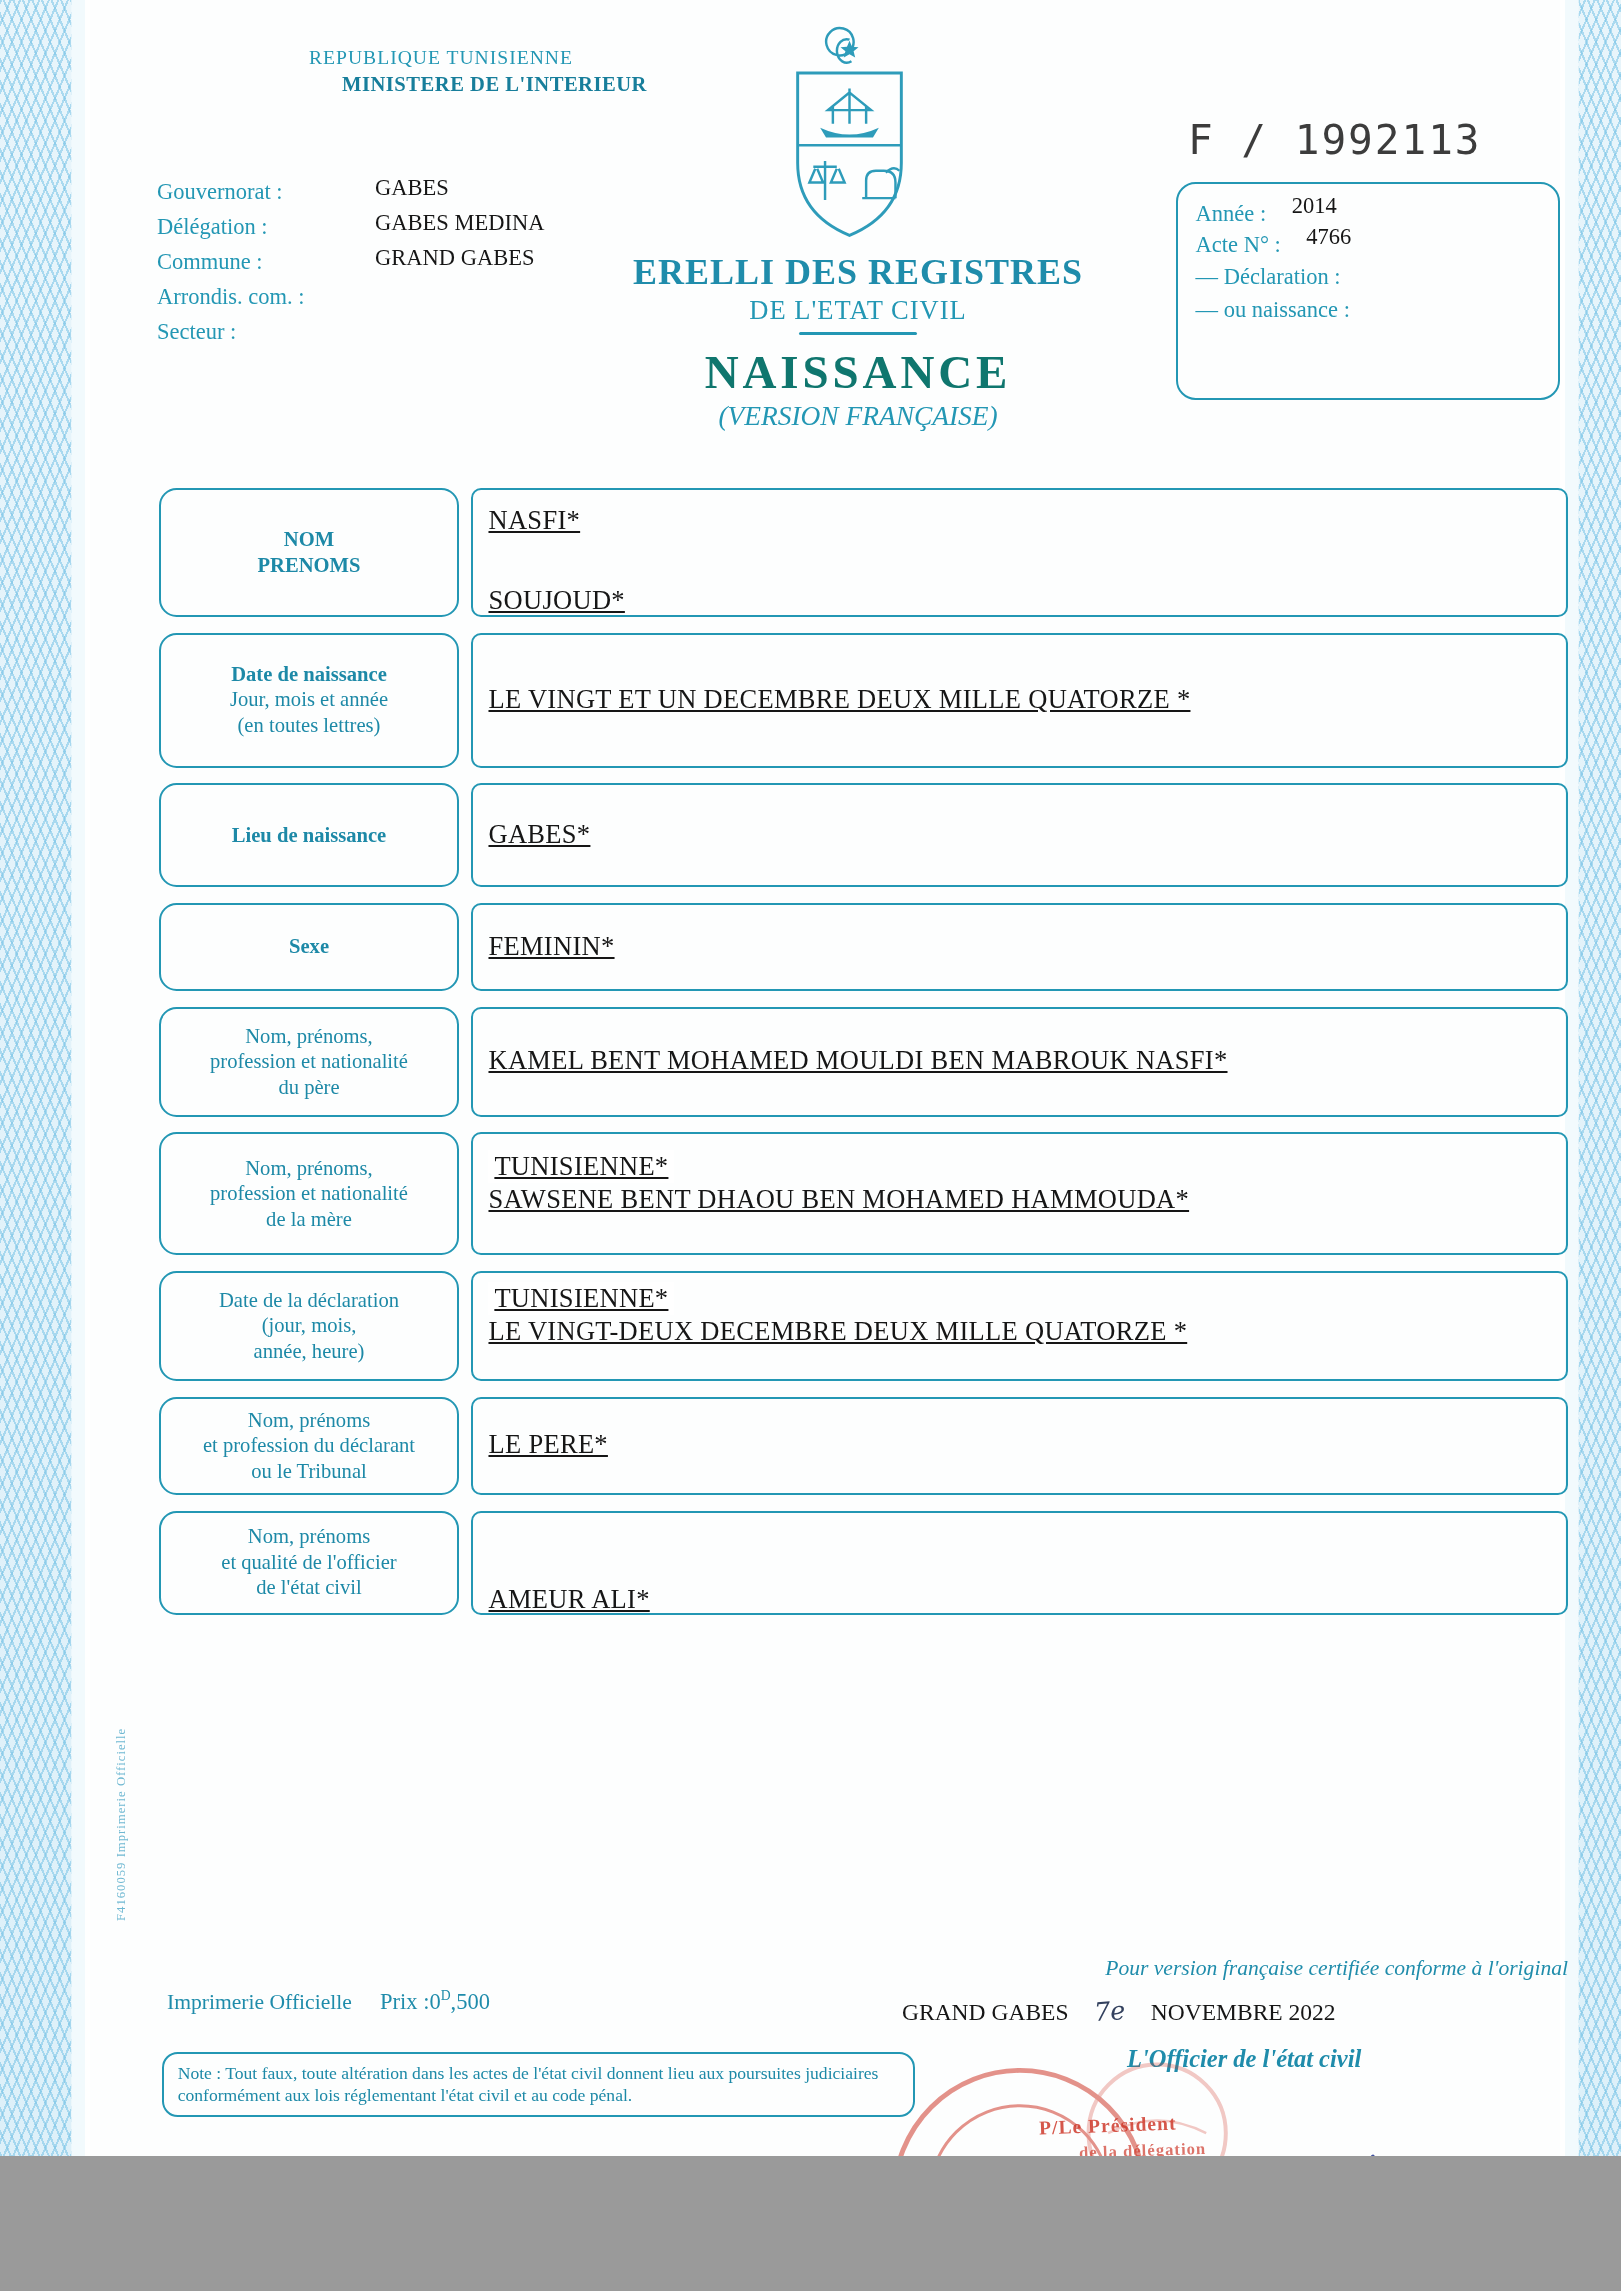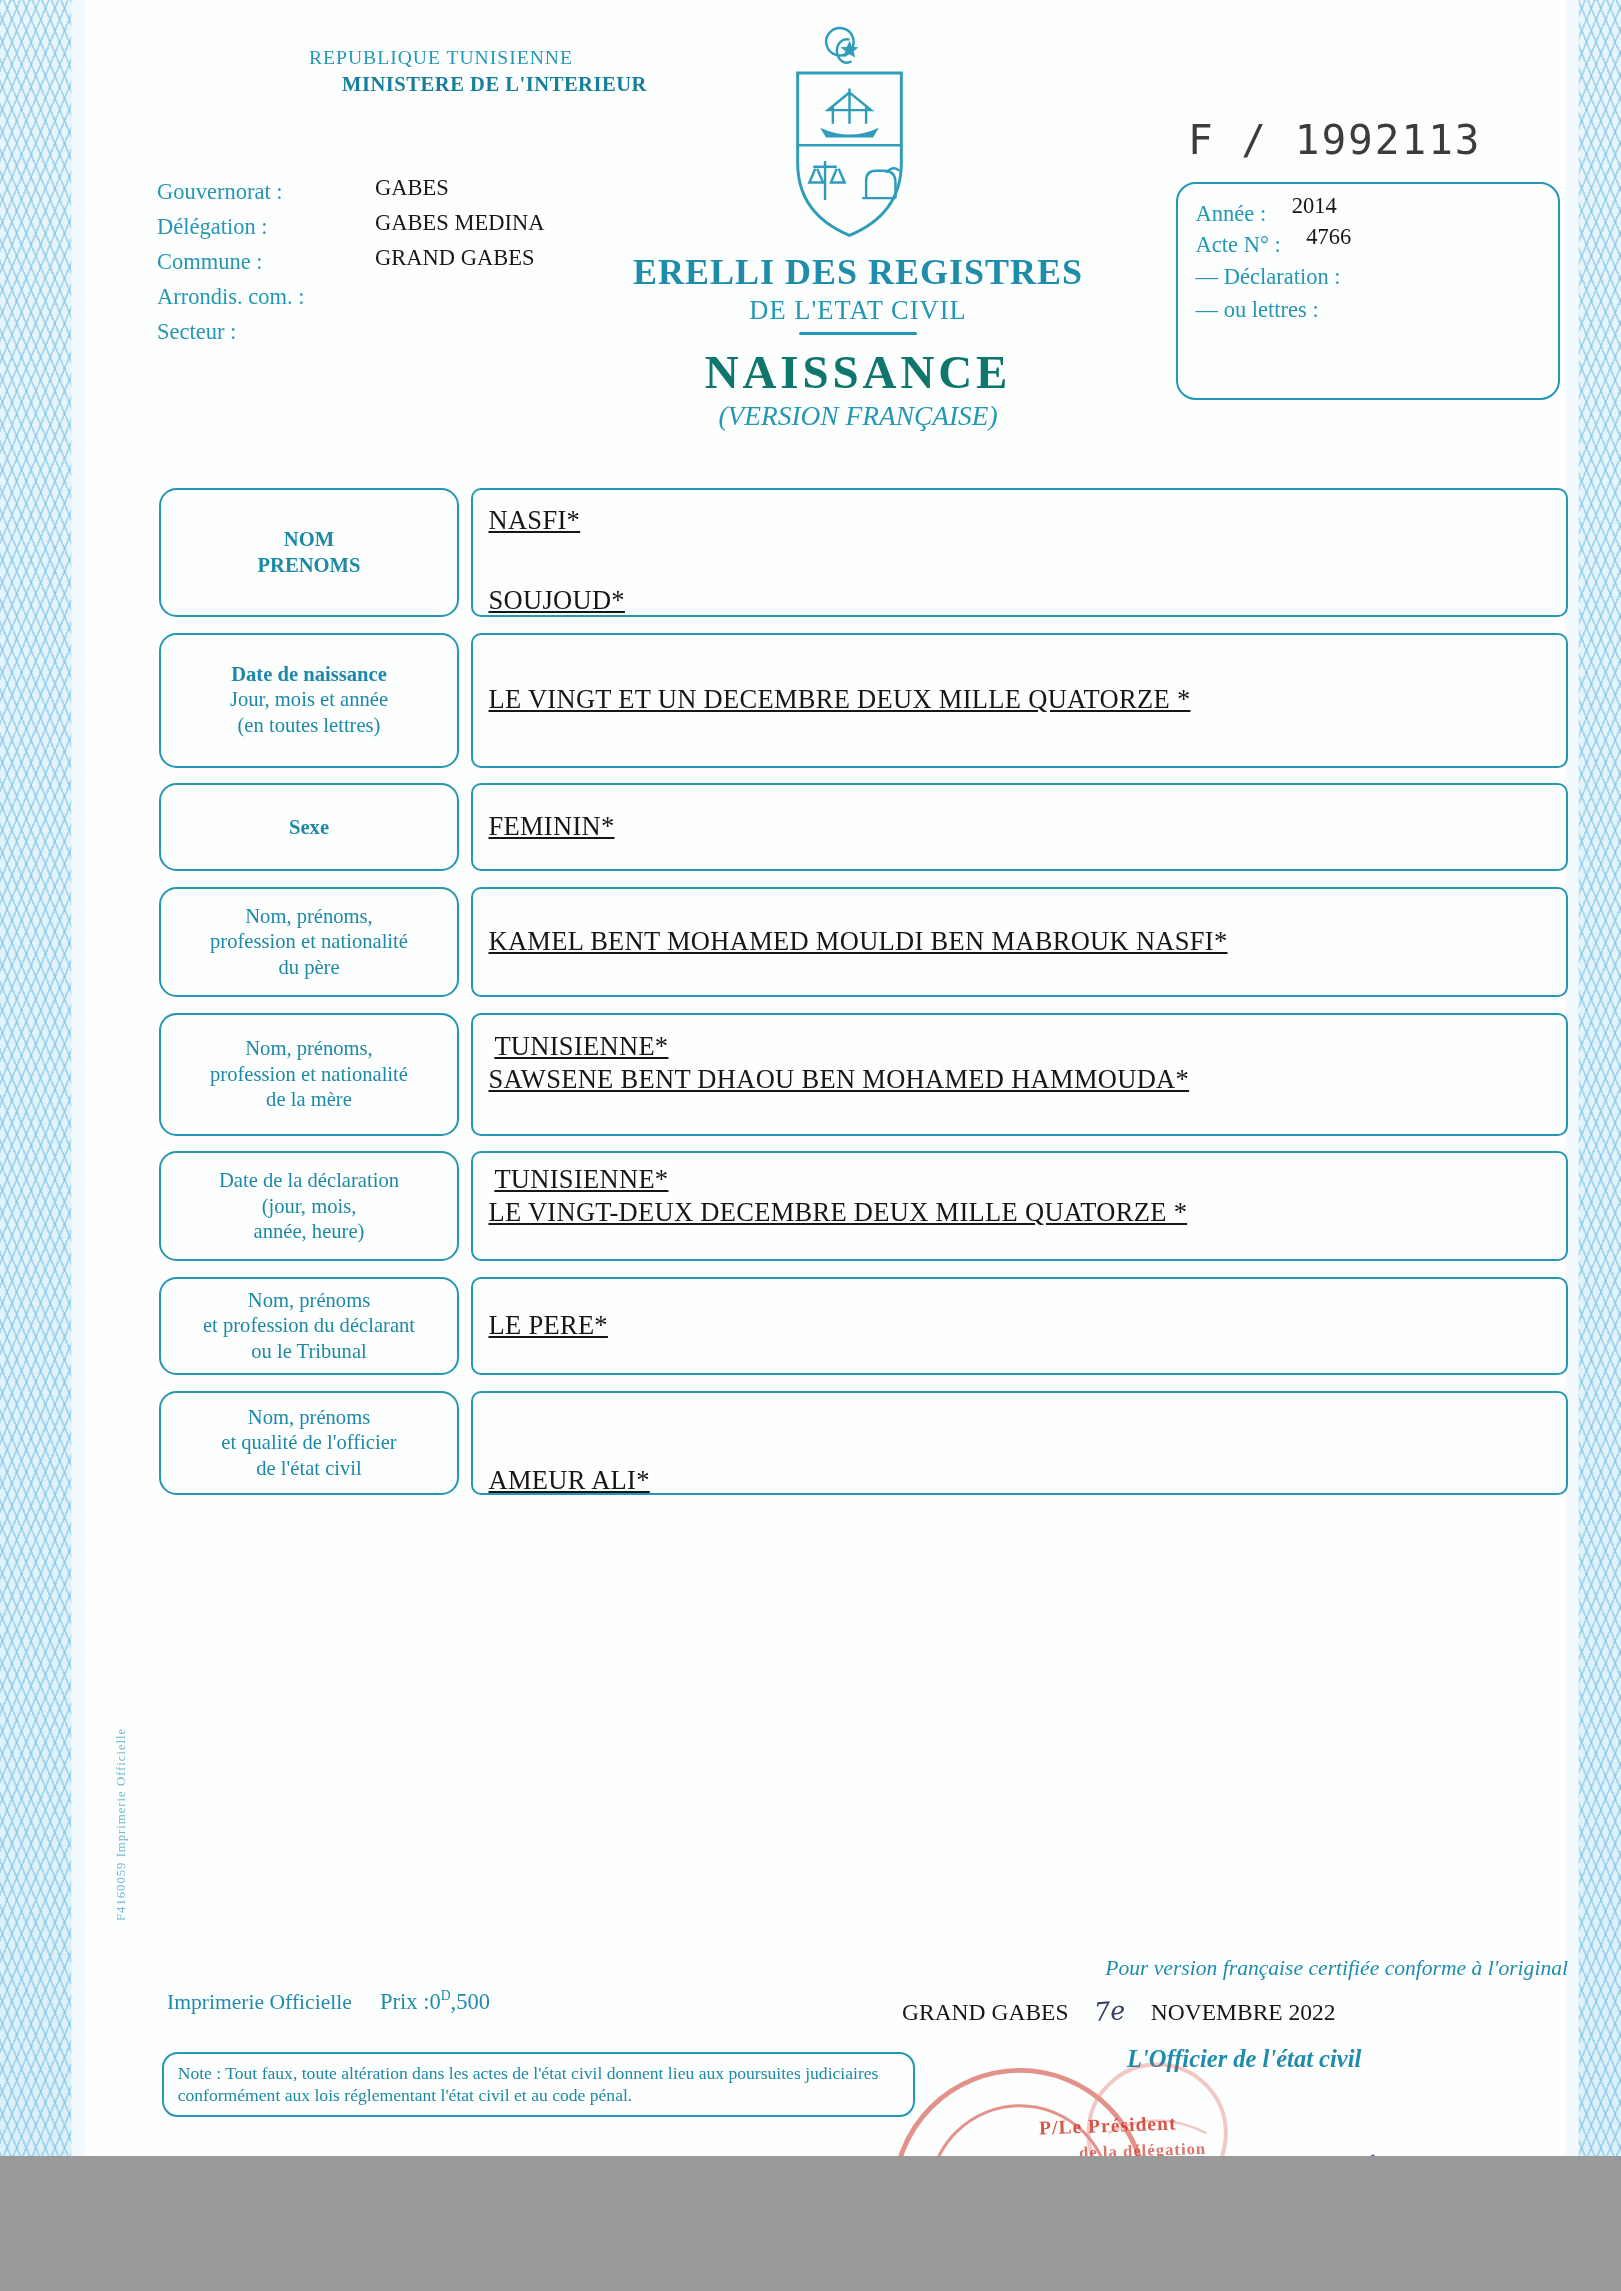--- a/index.html
+++ b/index.html
@@ -163,21 +163,21 @@
   <div class="acte-box">
     <div class="acte-line">
       <span>Année :</span>
       <span class="v">2014</span>
     </div>
     <div class="acte-line">
       <span>Acte N° :</span>
       <span class="v">4766</span>
     </div>
     <div class="acte-line dash">— Déclaration :</div>
-    <div class="acte-line dash">— ou lettres :</div>
+    <div class="acte-line dash">— ou naissance :</div>
   </div>
 
   <div class="rows">
 
     <div class="row r0">
         <div class="label-box">
           <div class="lbl-b">NOM</div>
           <div class="lbl-b">PRENOMS</div>
         </div>
         <div class="value-box">
@@ -186,20 +186,28 @@
         </div>
       </div>
       <div class="row r1">
         <div class="label-box">
           <div class="lbl-b">Date de naissance</div>
           <div>Jour, mois et année</div>
           <div>(en toutes lettres)</div>
         </div>
         <div class="value-box">
           <div class="vline">LE VINGT ET UN DECEMBRE  DEUX MILLE QUATORZE *</div>
+        </div>
+      </div>
+      <div class="row r2">
+        <div class="label-box">
+          <div class="lbl-b">Lieu de naissance</div>
+        </div>
+        <div class="value-box">
+          <div class="vline">GABES*</div>
         </div>
       </div>
       <div class="row r3">
         <div class="label-box">
           <div class="lbl-b">Sexe</div>
         </div>
         <div class="value-box">
           <div class="vline">FEMININ*</div>
         </div>
       </div>

